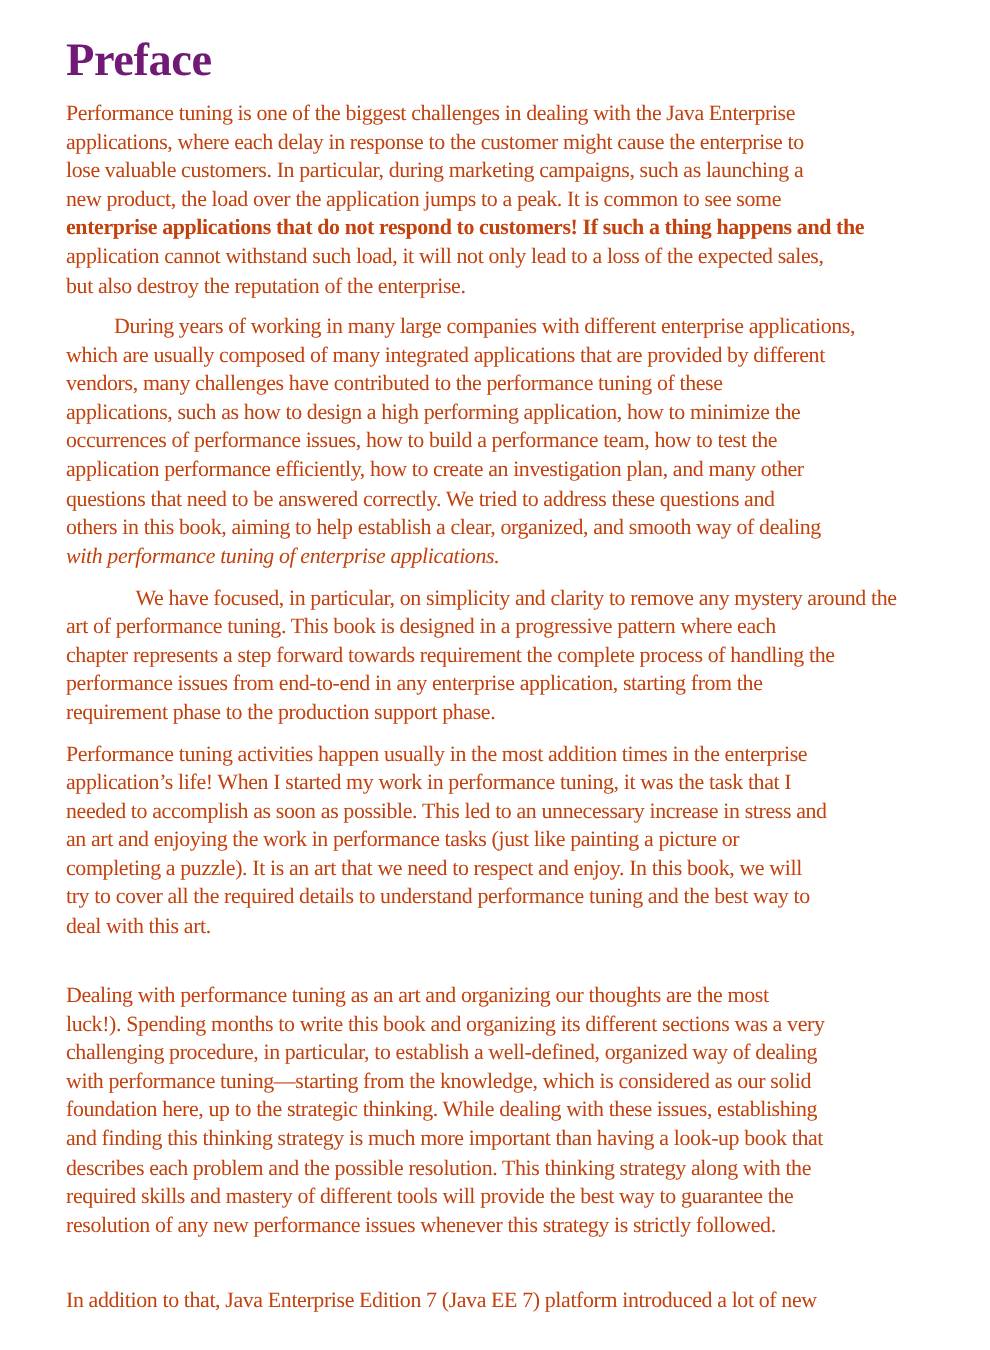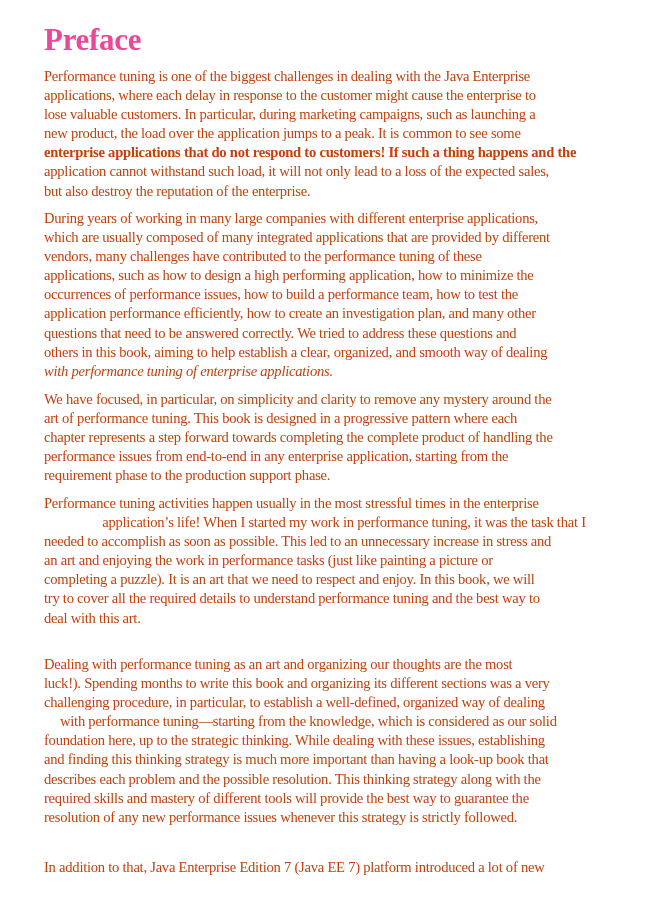--- a/index.html
+++ b/index.html
@@ -4,21 +4,21 @@
   <style>
     html, body { margin: 0; padding: 0; background: #ffffff; }
     body {
       width: 660px; height: 900px; overflow: hidden; position: relative;
       font-family: "Liberation Serif", serif; color: #222222;
     }
     .page { position: absolute; left: 44px; top: 0; width: 600px; }
     h1 {
       position: absolute; left: 0; top: 22px; margin: 0;
       font-family: "Liberation Serif", serif; font-weight: bold;
-      font-size: 31px; line-height: 36px; color: #ec4899;
+      font-size: 31px; line-height: 36px; color: #701a75;
       letter-spacing: -0.3px;
     }
     .para { position: absolute; left: 0; width: 600px; }
     .line {
       display: block; white-space: nowrap;
       font-size: 14.6px; line-height: 19.1px;
       letter-spacing: -0.25px; color: #c2410c;
       transform-origin: left center;
     }
   </style>
@@ -32,54 +32,54 @@
     <span class="line" style="display: block;">Performance tuning is one of the biggest challenges in dealing with the Java Enterprise</span>
     <span class="line" style="display: block;">applications, where each delay in response to the customer might cause the enterprise to</span>
     <span class="line" style="display: block;">lose valuable customers. In particular, during marketing campaigns, such as launching a</span>
     <span class="line" style="display: block;">new product, the load over the application jumps to a peak. It is common to see some</span>
     <span class="line" style="display: block; font-weight: bold;">enterprise applications that do not respond to customers! If such a thing happens and the</span>
     <span class="line" style="display: block;">application cannot withstand such load, it will not only lead to a loss of the expected sales,</span>
     <span class="line" style="display: block;">but also destroy the reputation of the enterprise.</span>
   </div>
 
   <div class="para" style="top:209px">
-    <span class="line" style="display: block;">During years of working in many large companies with different enterprise applications,</span>
+    <span class="line" style="display: block; margin-left: 32px;">During years of working in many large companies with different enterprise applications,</span>
     <span class="line" style="display: block;">which are usually composed of many integrated applications that are provided by different</span>
     <span class="line" style="display: block;">vendors, many challenges have contributed to the performance tuning of these</span>
     <span class="line" style="display: block;">applications, such as how to design a high performing application, how to minimize the</span>
     <span class="line" style="display: block;">occurrences of performance issues, how to build a performance team, how to test the</span>
     <span class="line" style="display: block;">application performance efficiently, how to create an investigation plan, and many other</span>
     <span class="line" style="display: block;">questions that need to be answered correctly. We tried to address these questions and</span>
     <span class="line" style="display: block;">others in this book, aiming to help establish a clear, organized, and smooth way of dealing</span>
     <span class="line" style="display: block; font-style: italic;">with performance tuning of enterprise applications.</span>
   </div>
 
   <div class="para" style="top:390px">
-    <span class="line" style="display: block;">We have focused, in particular, on simplicity and clarity to remove any mystery around the</span>
+    <span class="line" style="display: block; text-align: center;">We have focused, in particular, on simplicity and clarity to remove any mystery around the</span>
     <span class="line" style="display: block;">art of performance tuning. This book is designed in a progressive pattern where each</span>
-    <span class="line" style="display: block;">chapter represents a step forward towards completing the complete product of handling the</span>
+    <span class="line" style="display: block;">chapter represents a step forward towards requirement the complete process of handling the</span>
     <span class="line" style="display: block;">performance issues from end-to-end in any enterprise application, starting from the</span>
     <span class="line" style="display: block;">requirement phase to the production support phase.</span>
   </div>
 
   <div class="para" style="top:494px">
-    <span class="line" style="display: block;">Performance tuning activities happen usually in the most stressful times in the enterprise</span>
-    <span class="line" style="display: block; text-align: center;">application’s life! When I started my work in performance tuning, it was the task that I</span>
+    <span class="line" style="display: block;">Performance tuning activities happen usually in the most addition times in the enterprise</span>
+    <span class="line" style="display: block;">application’s life! When I started my work in performance tuning, it was the task that I</span>
     <span class="line" style="display: block;">needed to accomplish as soon as possible. This led to an unnecessary increase in stress and</span>
     <span class="line" style="display: block;">an art and enjoying the work in performance tasks (just like painting a picture or</span>
     <span class="line" style="display: block;">completing a puzzle). It is an art that we need to respect and enjoy. In this book, we will</span>
     <span class="line" style="display: block;">try to cover all the required details to understand performance tuning and the best way to</span>
     <span class="line" style="display: block;">deal with this art.</span>
   </div>
 
   <div class="para" style="top:655px">
     <span class="line" style="display: block;">Dealing with performance tuning as an art and organizing our thoughts are the most</span>
     <span class="line" style="display: block;">luck!). Spending months to write this book and organizing its different sections was a very</span>
     <span class="line" style="display: block;">challenging procedure, in particular, to establish a well-defined, organized way of dealing</span>
-    <span class="line" style="display: block; margin-left: 16px;">with performance tuning—starting from the knowledge, which is considered as our solid</span>
+    <span class="line" style="display: block;">with performance tuning—starting from the knowledge, which is considered as our solid</span>
     <span class="line" style="display: block;">foundation here, up to the strategic thinking. While dealing with these issues, establishing</span>
     <span class="line" style="display: block;">and finding this thinking strategy is much more important than having a look-up book that</span>
     <span class="line" style="display: block;">describes each problem and the possible resolution. This thinking strategy along with the</span>
     <span class="line" style="display: block;">required skills and mastery of different tools will provide the best way to guarantee the</span>
     <span class="line" style="display: block;">resolution of any new performance issues whenever this strategy is strictly followed.</span>
   </div>
 
   <div class="para" style="top:858px">
     <span class="line" style="display: block;">In addition to that, Java Enterprise Edition 7 (Java EE 7) platform introduced a lot of new</span>
   </div>

